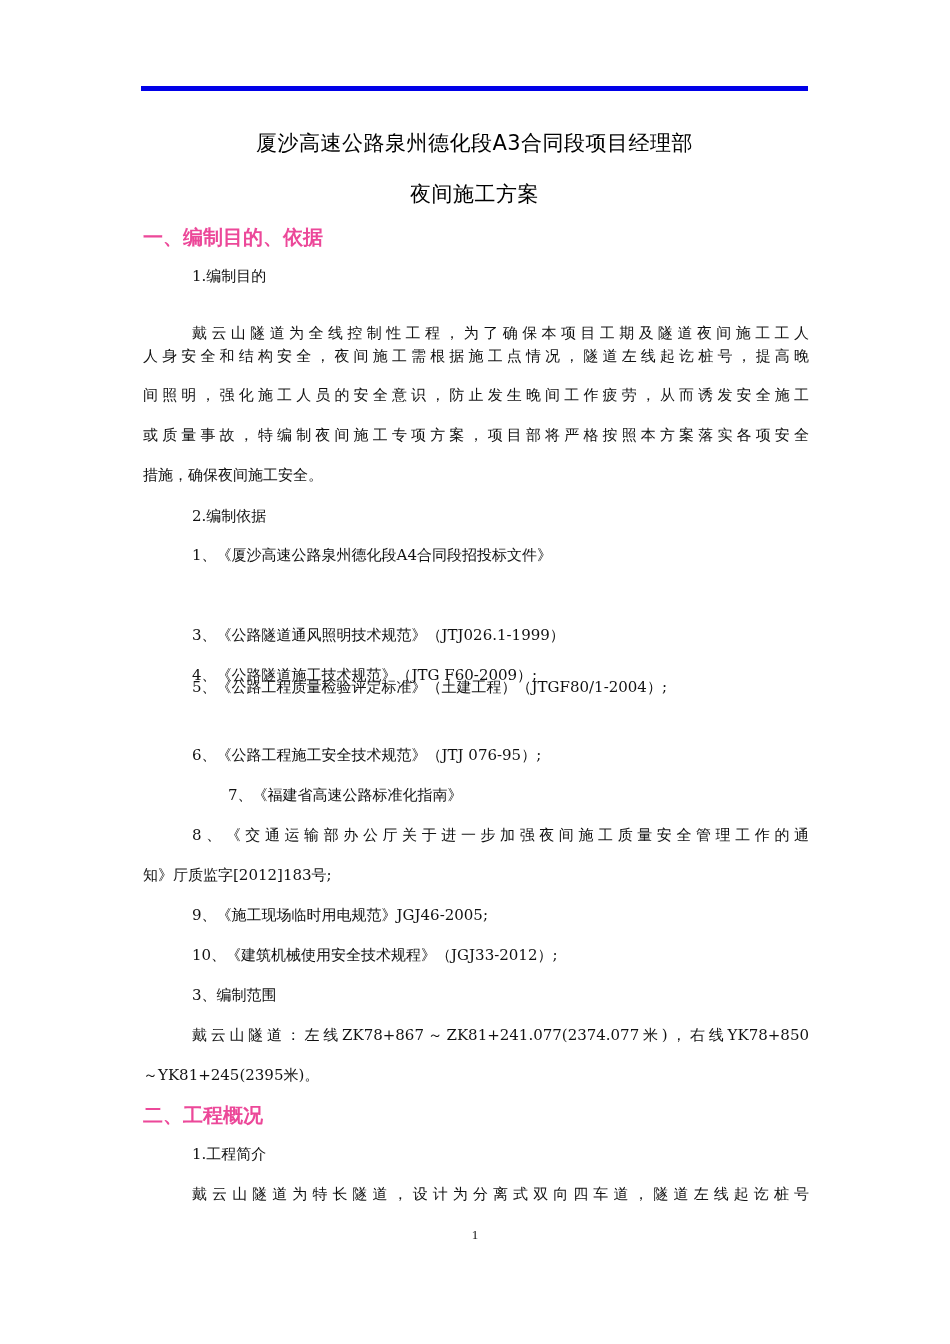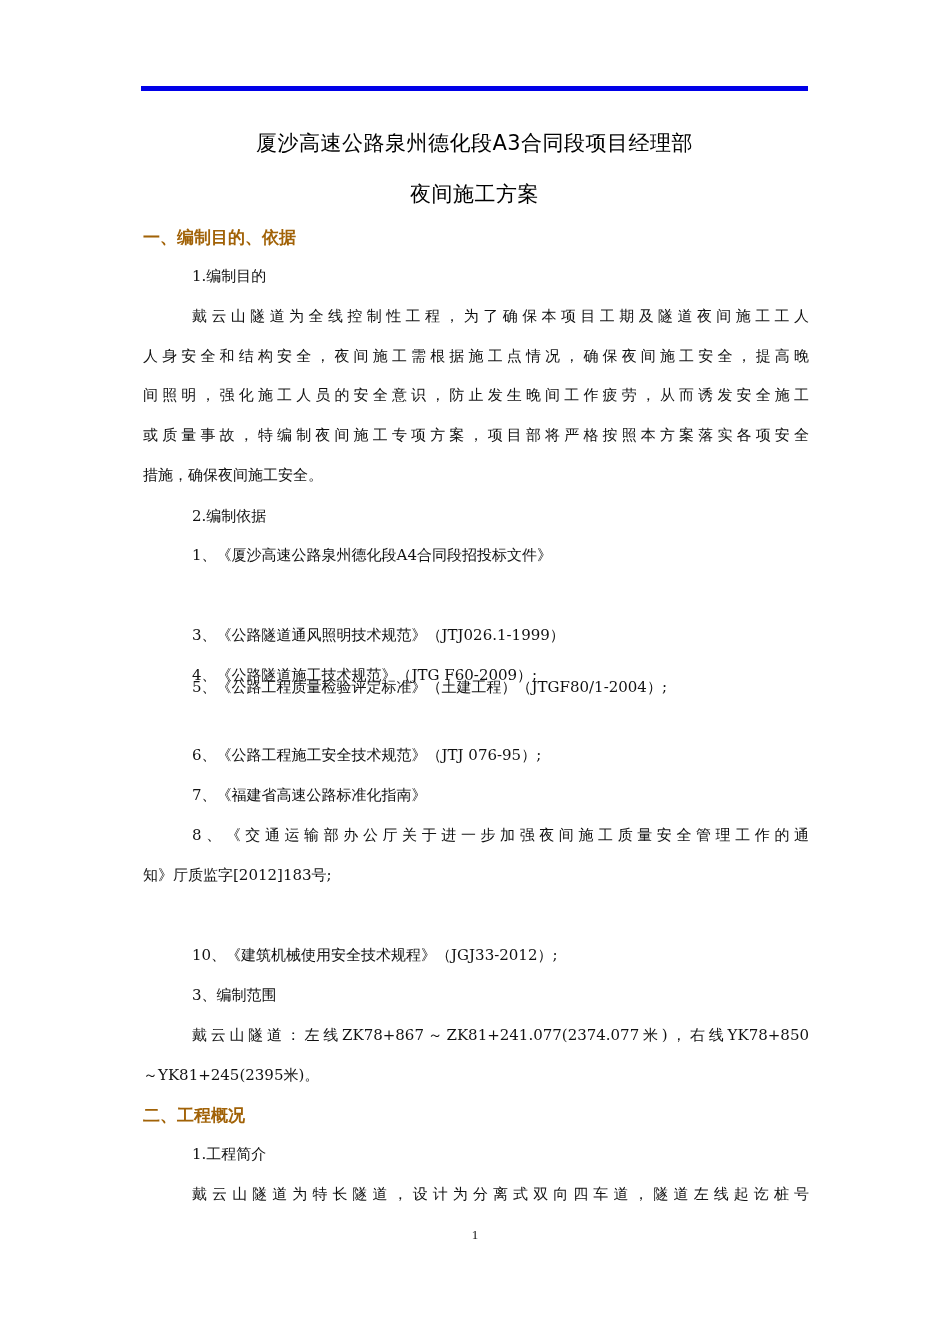--- a/index.html
+++ b/index.html
@@ -47,22 +47,22 @@
       left: 143px;
       width: 666px;
       font-size: 15px;
       line-height: 22px;
       white-space: nowrap;
       overflow: hidden;
     }
     .heading {
       font-family: "DejaVu Sans", "Liberation Sans", sans-serif;
       font-weight: bold;
-      font-size: 17px;
-      color: #a16207;
+      font-size: 20px;
+      color: #ec4899;
     }
     .indent { left: 192px; width: 617px; }
     .justify {
       text-align: justify;
       text-align-last: justify;
     }
     .page-number {
       position: absolute;
       top: 1227px;
       left: 0;
@@ -79,36 +79,37 @@
 
   <div class="top-rule" style="background: rgb(0, 0, 232);"></div>
 
   <div class="title t1">厦沙高速公路泉州德化段A3合同段项目经理部</div>
   <div class="title t2">夜间施工方案</div>
 
   <div class="line heading" style="top:226px;">一、编制目的、依据</div>
 
   <div class="line indent" style="top:265px;">1.编制目的</div>
 
-  <div class="line indent justify" style="top:305px;">戴云山隧道为全线控制性工程，为了确保本项目工期及隧道夜间施工工人</div>
-  <div class="line justify" style="top:345px;">人身安全和结构安全，夜间施工需根据施工点情况，确保夜间施工安全，提高晚</div>
+  <div class="line indent justify" style="top:322px;">戴云山隧道为全线控制性工程，为了确保本项目工期及隧道夜间施工工人</div>
+  <div class="line justify" style="top:345px;">人身安全和结构安全，夜间施工需根据施工点情况，隧道左线起讫桩号，提高晚</div>
   <div class="line justify" style="top:384px;">间照明，强化施工人员的安全意识，防止发生晚间工作疲劳，从而诱发安全施工</div>
   <div class="line justify" style="top:424px;">或质量事故，特编制夜间施工专项方案，项目部将严格按照本方案落实各项安全</div>
   <div class="line" style="top:464px;">措施，确保夜间施工安全。</div>
 
   <div class="line indent" style="top:505px;">2.编制依据</div>
 
   <div class="line indent" style="top:544px;">1、《厦沙高速公路泉州德化段A4合同段招投标文件》</div>
   <div class="line indent" style="top:624px;">3、《公路隧道通风照明技术规范》（JTJ026.1-1999）</div>
   <div class="line indent" style="top:664px;">4、《公路隧道施工技术规范》（JTG  F60-2009）;</div>
   <div class="line indent" style="top:676px;">5、《公路工程质量检验评定标准》（土建工程）（JTGF80/1-2004）;</div>
   <div class="line indent" style="top:744px;">6、《公路工程施工安全技术规范》（JTJ  076-95）;</div>
-  <div class="line indent" style="top:784px;">7、《福建省高速公路标准化指南》</div>
+  <div class="line indent" style="top:784px;margin-left:36px;">7、《福建省高速公路标准化指南》</div>
   <div class="line indent justify" style="top:824px;">8、《交通运输部办公厅关于进一步加强夜间施工质量安全管理工作的通</div>
   <div class="line" style="top:864px;">知》厅质监字[2012]183号;</div>
+  <div class="line indent" style="top:904px;">9、《施工现场临时用电规范》JGJ46-2005;</div>
   <div class="line indent" style="top:944px;">10、《建筑机械使用安全技术规程》（JGJ33-2012）;</div>
 
   <div class="line indent" style="top:984px;">3、编制范围</div>
 
   <div class="line indent justify" style="top:1024px;">戴云山隧道：左线ZK78+867～ZK81+241.077(2374.077米)，右线YK78+850</div>
   <div class="line" style="top:1064px;">～YK81+245(2395米)。</div>
 
   <div class="line heading" style="top:1104px;">二、工程概况</div>
 
   <div class="line indent" style="top:1143px;">1.工程简介</div>

